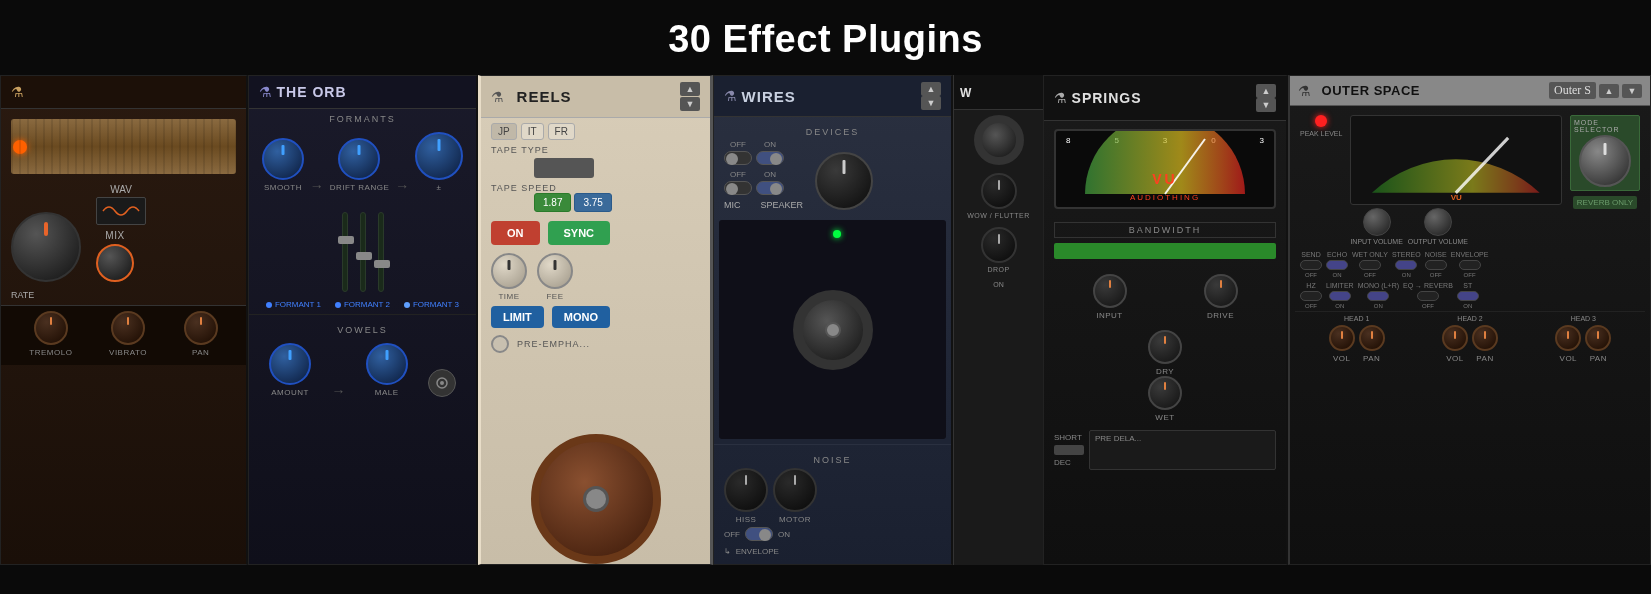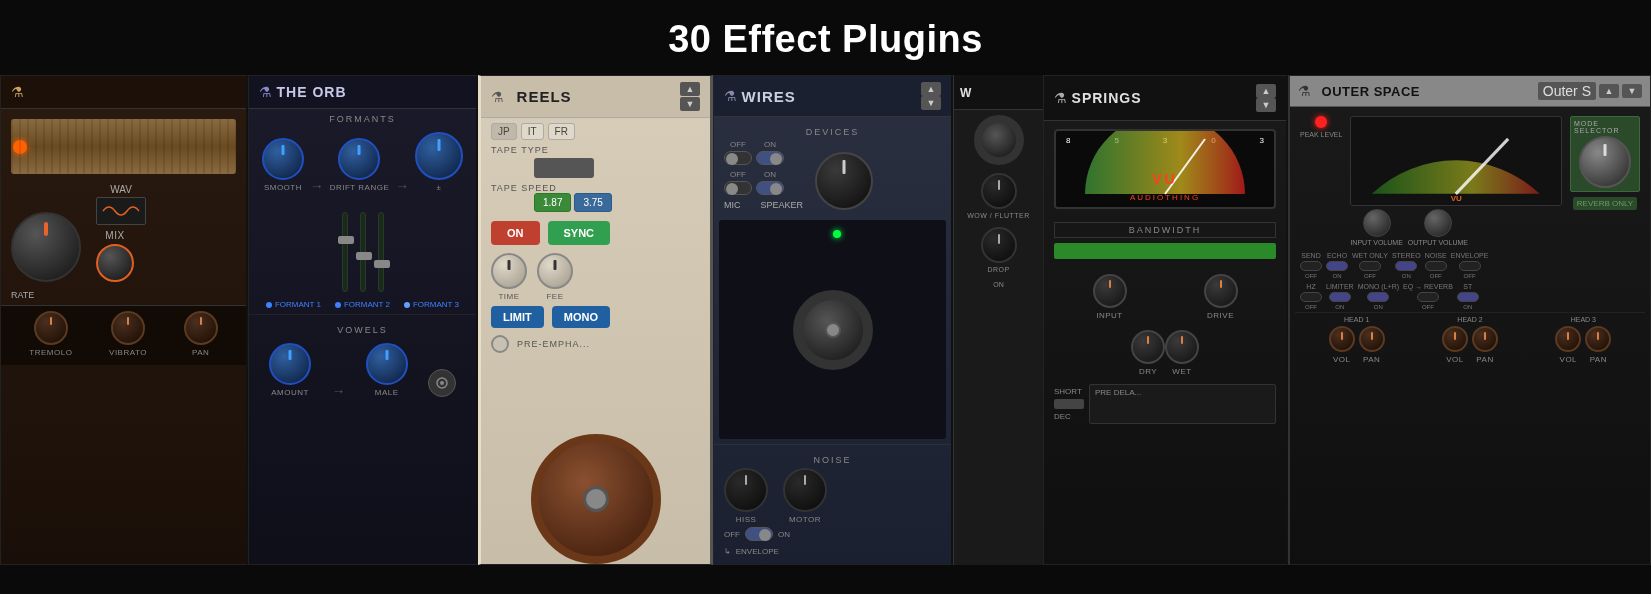--- a/index.html
+++ b/index.html
@@ -571,21 +571,21 @@
       width: 3px; height: 14px;
       background: #ccc;
       border-radius: 1px;
     }
     .wires .noise-section {
       padding: 5px 10px;
       border-top: 1px solid #2a3040;
     }
     .wires .noise-knobs {
       display: flex;
-      gap: 15px;
+      gap: 5px;
       align-items: center;
     }
     .knob-dark-med {
       width: 44px; height: 44px;
       background: radial-gradient(circle at 35% 30%, #2a2a2a, #080808);
       border-radius: 50%;
       border: 2px solid #333;
       position: relative;
     }
     .knob-dark-med::after {
@@ -1199,21 +1199,21 @@
     <div class="bottom-knobs">
       <div class="knob-group">
         <div class="knob-sm" style="background:radial-gradient(circle at 35% 30%, #3a3a3a, #111);border-color:#444;"></div>
         <span class="knob-label">INPUT</span>
       </div>
       <div class="knob-group">
         <div class="knob-sm" style="background:radial-gradient(circle at 35% 30%, #3a3a3a, #111);border-color:#444;"></div>
         <span class="knob-label">DRIVE</span>
       </div>
     </div>
-    <div style="display:flex;justify-content:center;padding:5px 10px;">
+    <div style="display:flex;justify-content:space-between;padding:5px 10px;flex-direction:column;">
       <div class="knob-group">
         <div class="knob-sm" style="background:radial-gradient(circle at 35% 30%, #3a3a3a, #111);border-color:#444;"></div>
         <span class="knob-label">DRY</span>
       </div>
       <div class="knob-group">
         <div class="knob-sm" style="background:radial-gradient(circle at 35% 30%, #3a3a3a, #111);border-color:#444;"></div>
         <span class="knob-label">WET</span>
       </div>
     </div>
     <div style="padding:3px 10px;display:flex;align-items:center;gap:5px;">
@@ -1226,21 +1226,21 @@
         <div style="padding:3px 5px;color:#888;font-size:8px;">PRE DELA...</div>
       </div>
     </div>
   </div>
 
   <div class="plugin-panel outer-space">
     <div class="panel-header">
       <span class="icon-flask" style="color:#333;font-size:14px;">⚗</span>
       <span style="color:#111;font-size:13px;font-weight:bold;letter-spacing:0.5px;">OUTER SPACE</span>
       <div style="margin-left:auto;display:flex;gap:3px;align-items:center;">
-        <div style="background:#555;border-radius:2px;padding:1px 5px;color:#ddd;font-size:14px;">Outer S</div>
+        <div style="background:#555;border-radius:2px;padding:1px 5px;color:#ddd;font-size:12px;font-family:Liberation Serif, serif;">Outer S</div>
         <div class="scroll-btn">▲</div>
         <div class="scroll-btn">▼</div>
       </div>
     </div>
     <div class="outer-space-body">
       <div class="top-section">
         <div class="peak-level">
           <div class="peak-led"></div>
           <span class="peak-label">PEAK LEVEL</span>
         </div>

